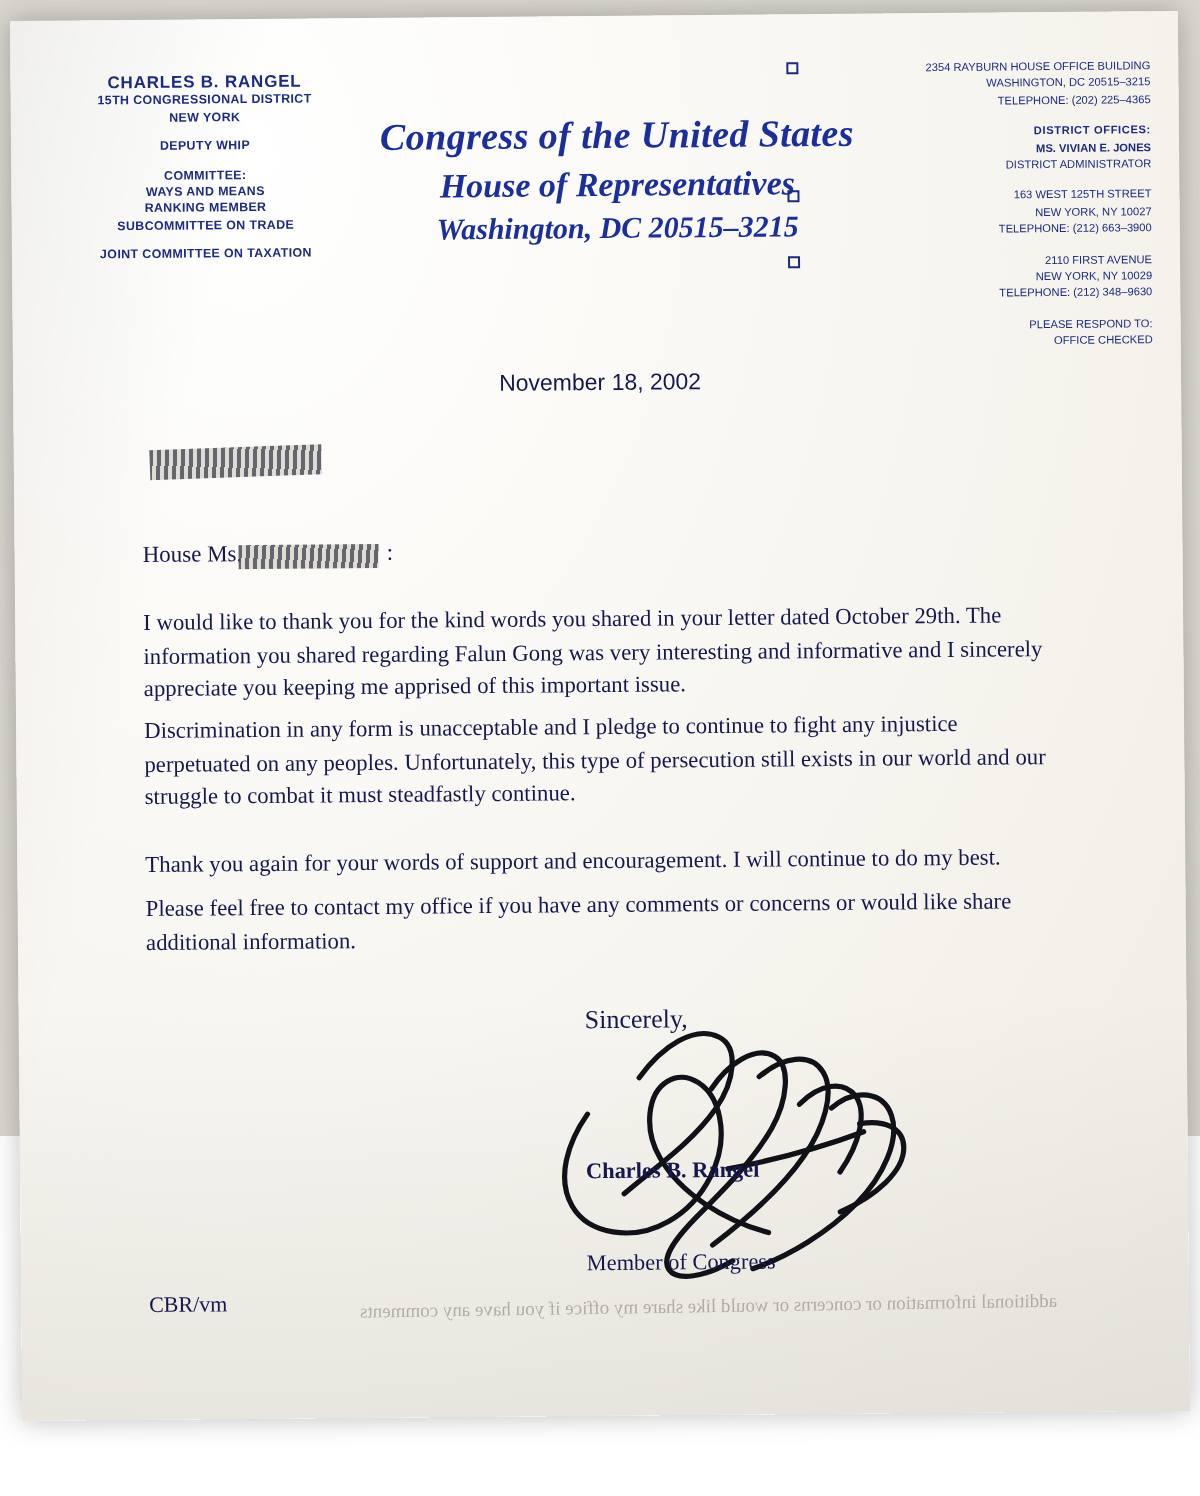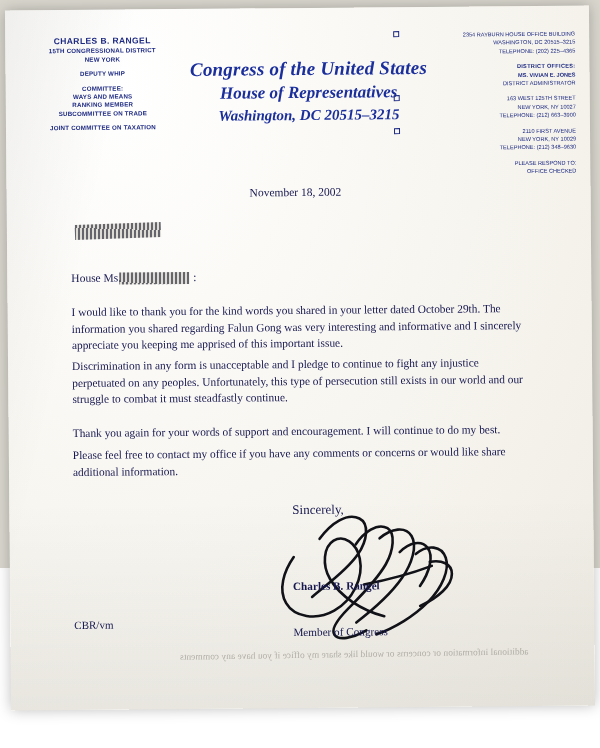--- a/index.html
+++ b/index.html
@@ -134,21 +134,21 @@
   }
   .lh-right .blk { position: relative; }
 
   
   .date {
     position: absolute;
     left: 243px;
     top: 178px;
     font-size: 11.5px;
     color: #16174f;
-    font-family: Liberation Serif, serif;
+    font-family: Liberation Sans, sans-serif;
   }
   .redact {
     position: absolute;
     background: repeating-linear-gradient(
       95deg,
       #4a4a55 0px, #4a4a55 2px,
       #d8d6cd 2px, #d8d6cd 4px
     );
     opacity: 0.85;
   }
@@ -217,21 +217,21 @@
   .closing-title {
     position: absolute;
     left: 283px;
     top: 618px;
     font-size: 11.2px;
     color: #16174f;
   }
   .initials {
     position: absolute;
     left: 64px;
-    top: 609px;
+    top: 637px;
     font-size: 11px;
     color: #16174f;
   }
   
   .bleed {
     position: absolute;
     left: 48px;
     top: 640px;
     width: 470px;
     font-size: 9.5px;

